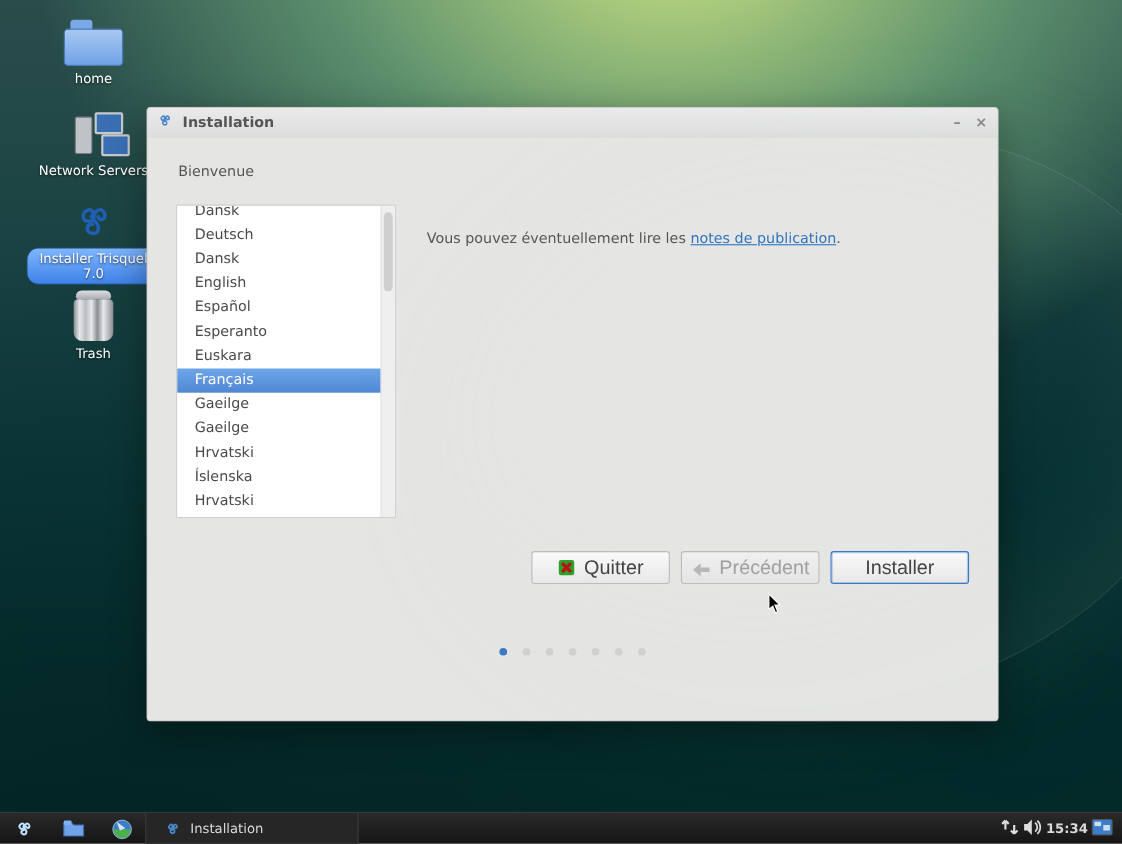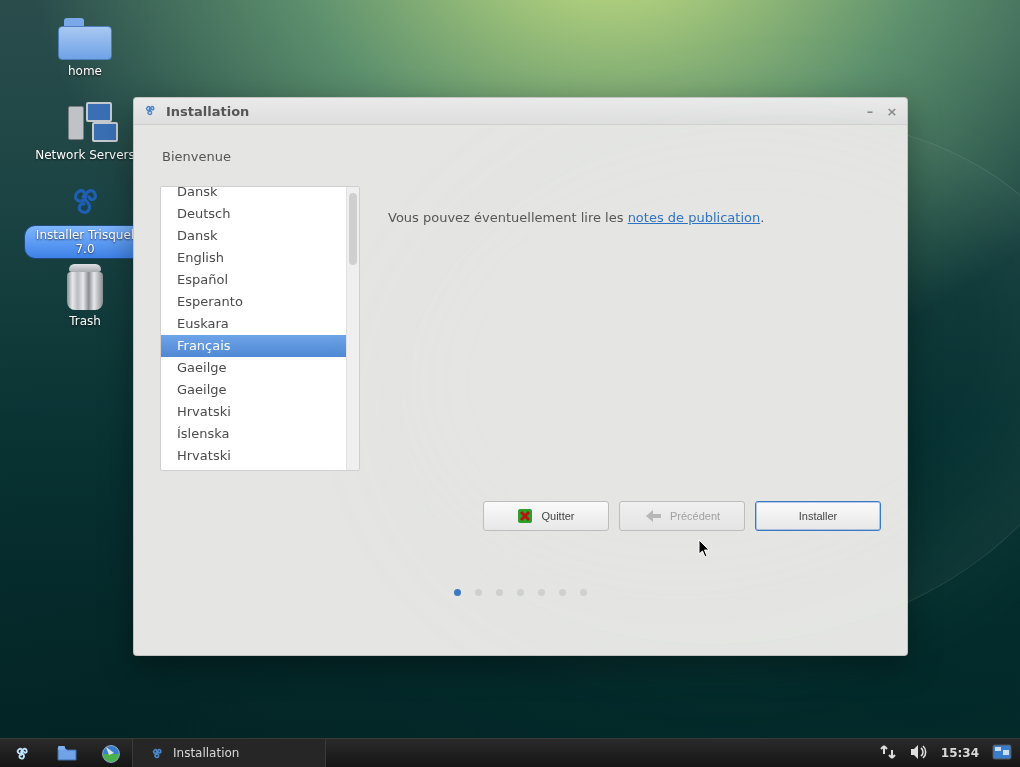--- a/index.html
+++ b/index.html
@@ -76,41 +76,41 @@
   .list .item{padding:3px 16px; color:#4a4a4a; font-size:13px; line-height:16px; white-space:nowrap;}
   .list .item.selected{background:linear-gradient(#6ea4e8,#4f88d3); color:#fff;}
 
   .info{flex:1; padding-top:24px; color:#555;}
   .info a{color:#2f74c0; text-decoration:underline;text-align:right;}
 
   .buttons{display:flex; justify-content:flex-end; gap:10px; margin-top:30px;}
   .btn{
     width:126px; height:30px; border:1px solid #bdbdbd; border-radius:3px;
     background:linear-gradient(#fafafa,#e7e7e7); color:#444; display:inline-flex; align-items:center; justify-content:center; gap:8px;
-    font-size:11px; cursor:pointer;
+    font-size:18px; cursor:pointer;
   }
   .btn.disabled{color:#a0a0a0; background:linear-gradient(#f0f0f0,#e4e4e4); cursor:default;}
   .btn.primary{border-color:#3c77c2; box-shadow: inset 0 0 0 1px rgba(74,133,208,0.4);}
   .arrow-left-icon{width:18px;height:14px;}
   .quit-icon{width:16px;height:16px;}
 
   .dots{display:flex; gap:14px; justify-content:center; margin-top:58px;}
   .dot{width:7px;height:7px;border-radius:50%;background:#cfcfcf;}
   .dot.active{background:#3c77c2;}
 
   
   .taskbar{
     position:absolute; left:0; right:0; bottom:0; height:28px;
     background:linear-gradient(#2a2a2a,#151515); border-top:1px solid #3a3a3a;
     display:flex; align-items:center; color:#d9d9d9; font-size:12px;
   }
   .taskbar .tb-icon{width:44px; display:flex; align-items:center; justify-content:center; height:100%;}
   .taskbar .tb-task{height:100%; display:flex; align-items:center; gap:8px; padding:0 16px; background:#262626; border-left:1px solid #3a3a3a; border-right:1px solid #3a3a3a; min-width:160px;}
   .taskbar .spacer{flex:1;}
-  .taskbar .tray{display:flex; align-items:center; gap:13px; padding:0 8px;}
+  .taskbar .tray{display:flex; align-items:center; gap:3px; padding:0 8px;}
   .gicon{width:18px;height:18px;display:inline-block;}
 
   
   .cursor{position:absolute; left:698px; top:539px; width:14px; height:20px; pointer-events:none;}
 </style>
 </head>
 <body>
 
 <div class="desktop">
 

